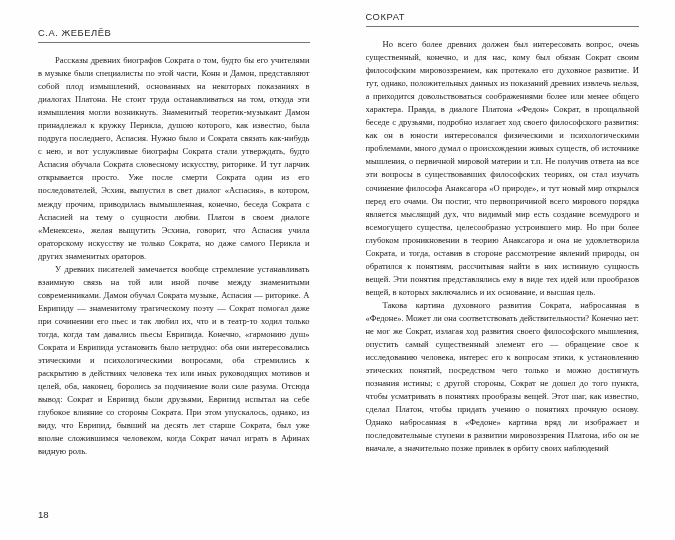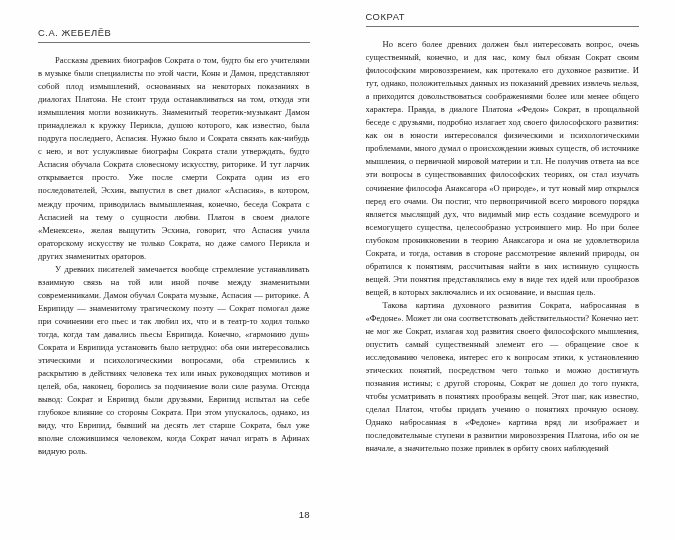--- a/index.html
+++ b/index.html
@@ -59,21 +59,21 @@
     margin: 0;
     text-indent: 17px;
     text-align: justify;
     font-size: 8.55px;
     line-height: 13.05px;
     color: #1a1a1a;
     hyphens: manual;
     word-spacing: 0.1px;
   }
   .folio {
-    text-align: right;
+    text-align: left;
     font-family: "Liberation Sans", "DejaVu Sans", sans-serif;
     font-size: 9.6px;
     color: #2b2b2b;
     padding-top: 14px;
     padding-bottom: 2px;
   }
 </style>
 </head>
 <body>
 

